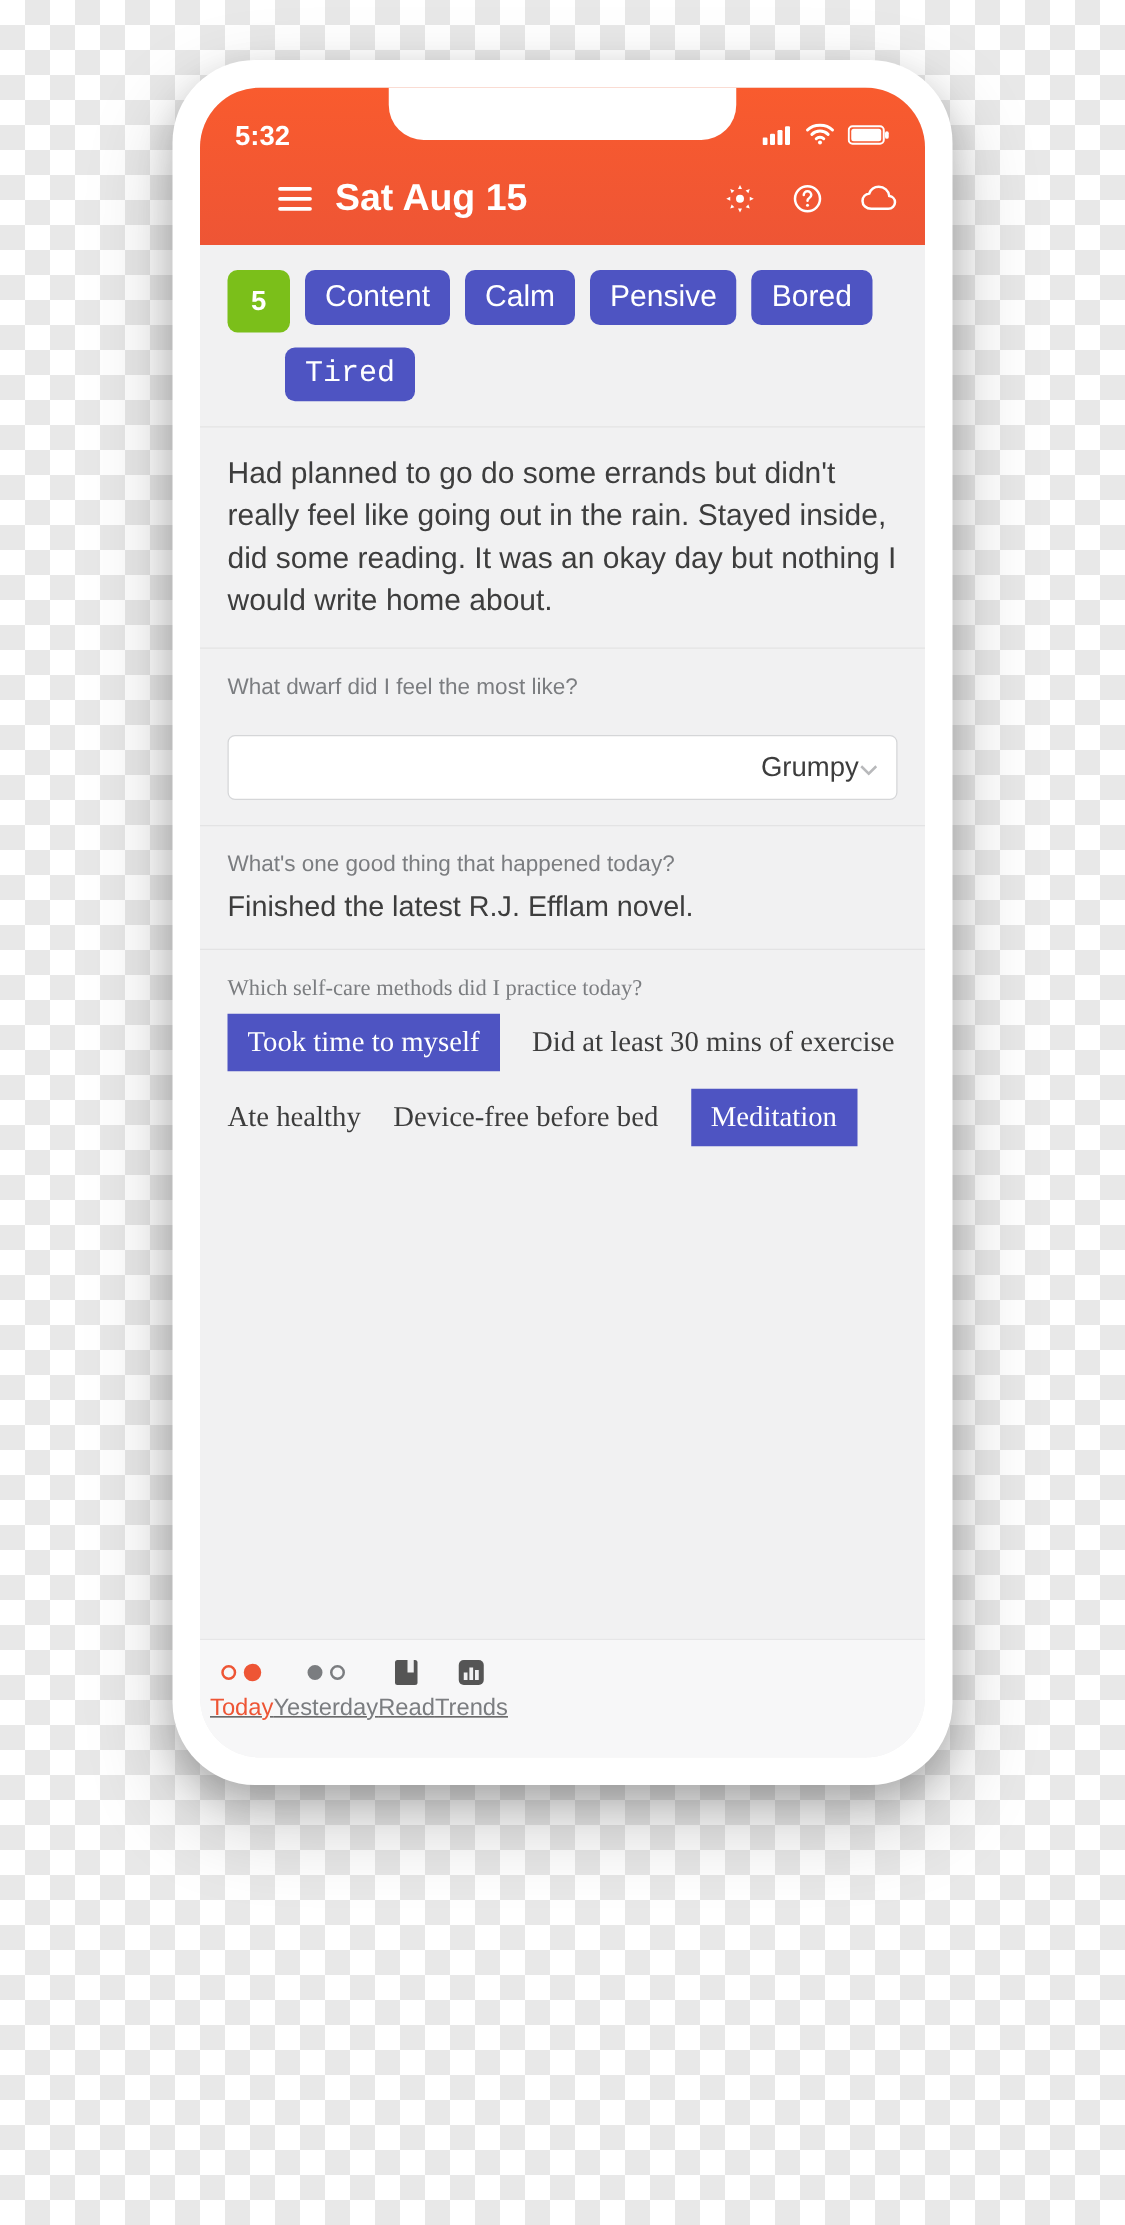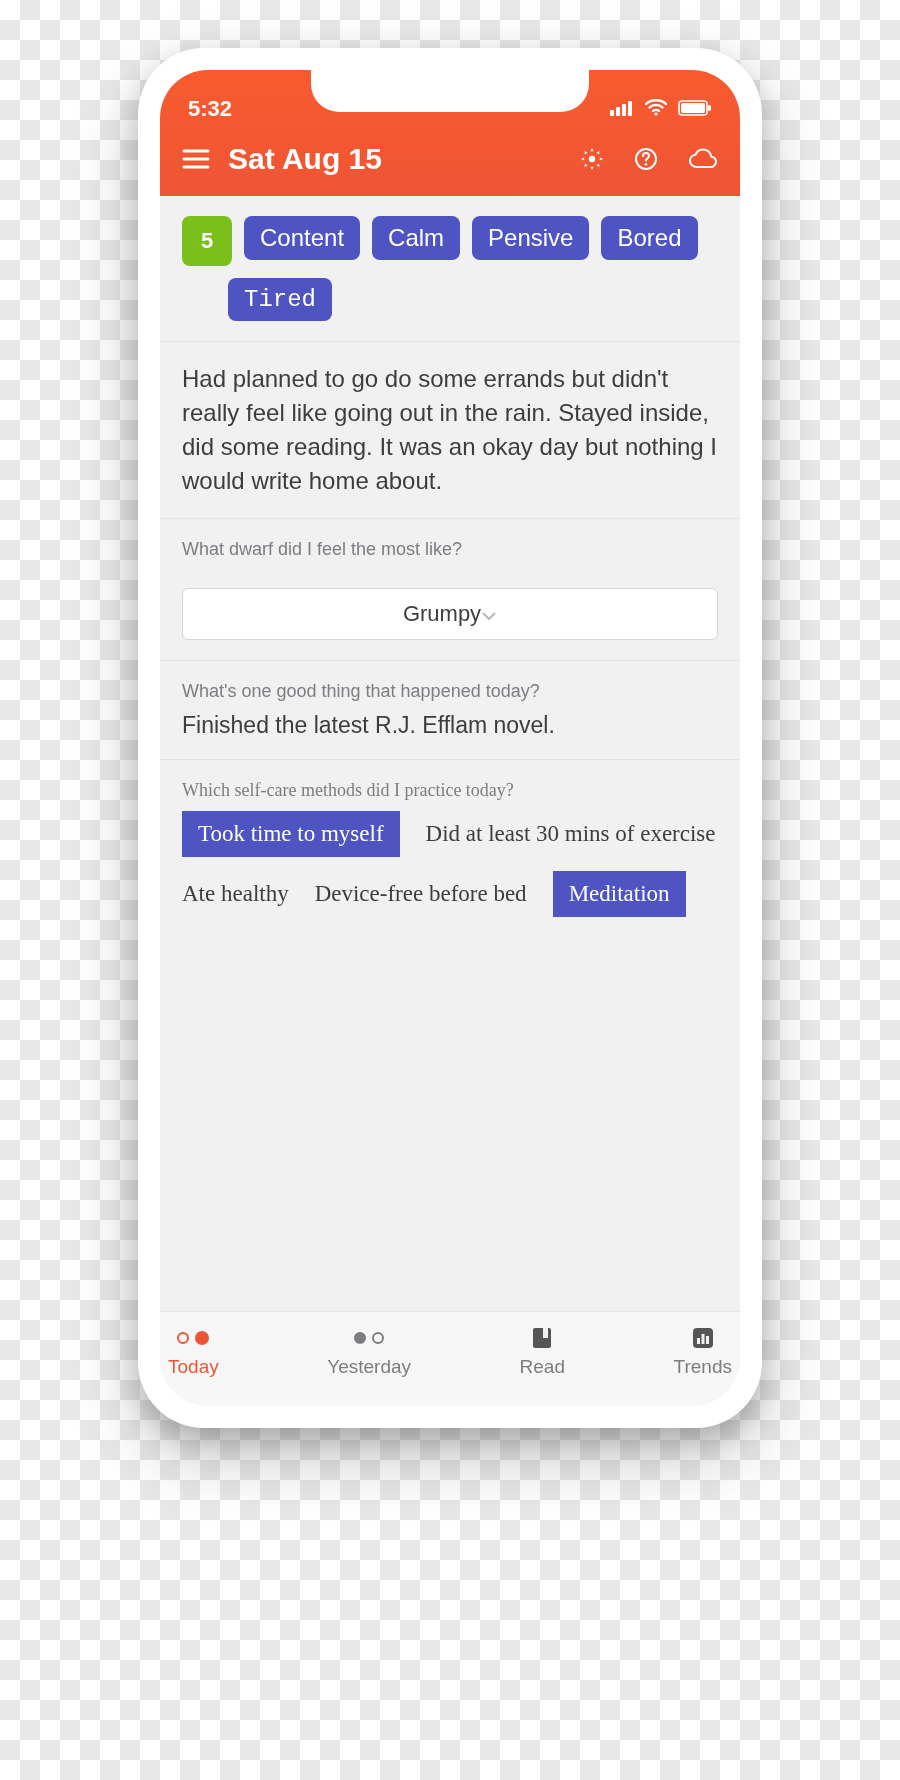--- a/index.html
+++ b/index.html
@@ -45,58 +45,58 @@
   .header{
     background:linear-gradient(180deg,var(--orange1),var(--orange2));
     color:#fff;flex:0 0 auto;
   }
   .status{
     height:58px;display:flex;align-items:flex-end;justify-content:space-between;
     padding:0 28px 6px 28px;font-size:22px;font-weight:600;
   }
   .status .icons{display:flex;gap:10px;align-items:center;}
   .titlebar{
-    display:flex;align-items:center;gap:18px;padding:14px 22px 20px 22px;
+    display:flex;align-items:center;gap:18px;padding:14px 22px 20px 22px;margin-left:40px;
   }
   .titlebar .title{font-size:30px;font-weight:700;}
   .titlebar .spacer{flex:1;}
   .iconbtn{color:#fff;display:flex;align-items:center;justify-content:center;}
   
   .content{flex:1;overflow:hidden;background:var(--bg);}
   .block{background:transparent;padding:20px 22px;border-bottom:1px solid #e3e3e4;}
   .tags-row{display:flex;flex-wrap:wrap;gap:12px;align-items:flex-start;}
   .score-chip{
     background:var(--green);color:#fff;font-weight:700;font-size:22px;
     width:50px;height:50px;border-radius:8px;display:flex;align-items:center;justify-content:center;
   }
   .tag{
     background:var(--purple);color:#fff;font-size:24px;
     padding:8px 16px;border-radius:8px;text-align:center;
   }
   .journal{font-size:24px;line-height:1.42;color:var(--text);}
   .qlabel{font-size:18px;color:var(--muted);margin-bottom:10px;}
   .select{
     border:1px solid #d5d6d8;border-radius:6px;background:#fff;
-    padding:12px 14px;font-size:22px;display:flex;align-items:center;justify-content:center;
+    padding:12px 14px;font-size:22px;display:flex;align-items:center;justify-content:flex-end;
     color:var(--text);
     margin-top:28px;
   }
   .select .chev{color:#b8b9bb;}
   .answer{font-size:23px;color:var(--text);}
   .pill-wrap{display:flex;flex-wrap:wrap;gap:14px 26px;}
   .pill{
     font-size:23px;padding:10px 16px;border-radius:0;
     background:var(--purple);color:#fff;
   }
   .pill.off{background:transparent;color:var(--text);padding:10px 0;}
   
   .nav{
     flex:0 0 auto;background:var(--card);
-    display:flex;justify-content:space-between;align-items:flex-start;
-    padding:14px 8px 28px 8px;border-top:1px solid #e6e6e7;
+    display:flex;justify-content:flex-start;align-items:flex-start;
+    padding:14px 8px 28px 8px;border-top:1px solid #e6e6e7;text-decoration:underline;
   }
   .nav-item{display:flex;flex-direction:column;align-items:center;gap:6px;font-size:19px;color:var(--muted);}
   .nav-item.active{color:var(--orange2);}
   .nav-icon{height:24px;display:flex;align-items:center;justify-content:center;}
   .dots{display:flex;gap:6px;align-items:center;}
   .dot{width:12px;height:12px;border-radius:50%;border:2px solid currentColor;}
   .dot.fill{background:currentColor;}
   .tagmargin{margin-left:46px;font-family:Liberation Mono, monospace;}
 </style>
 </head>

